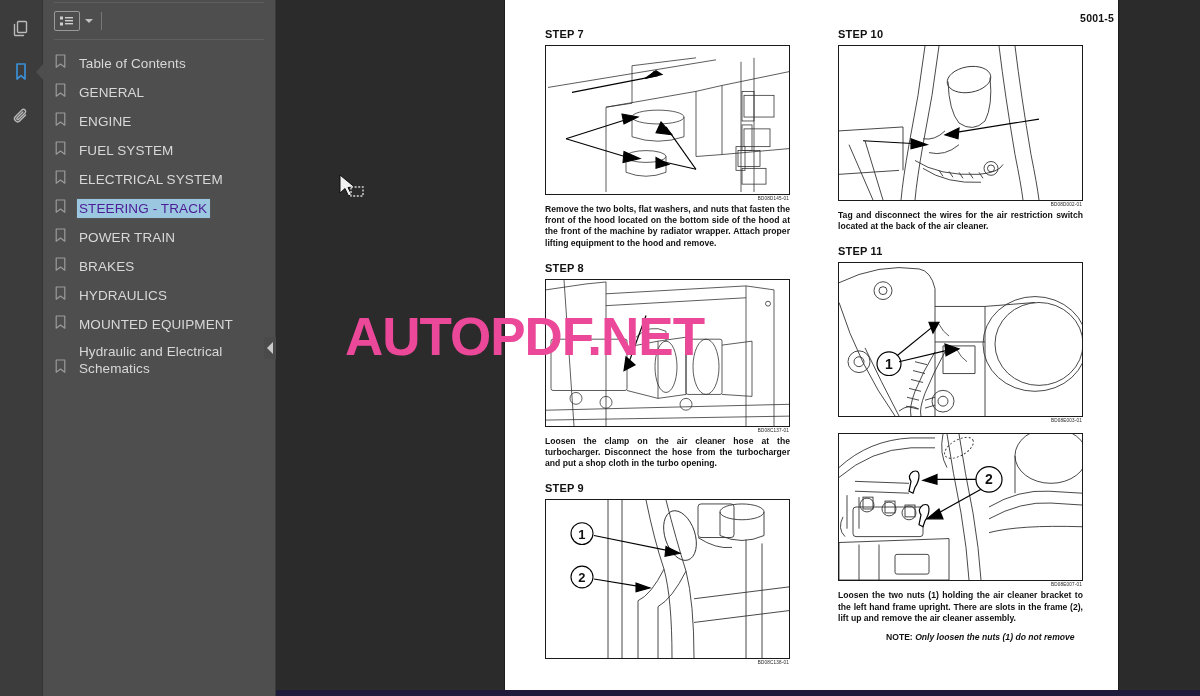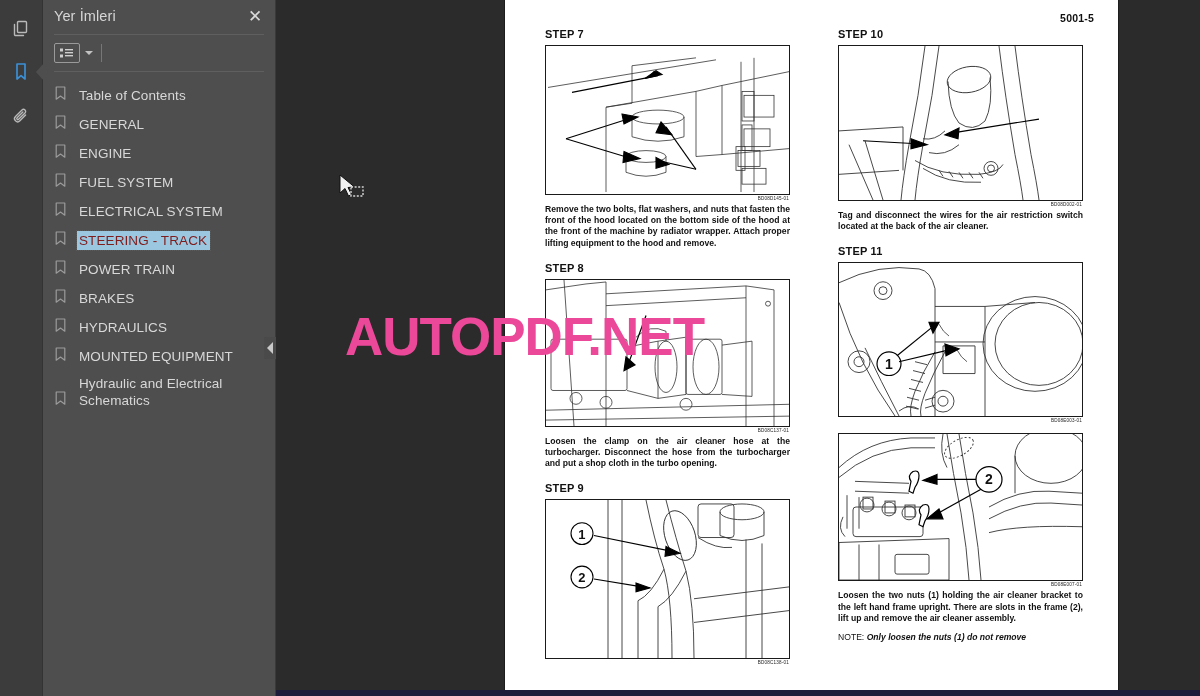--- a/index.html
+++ b/index.html
@@ -81,21 +81,21 @@
     padding: 4px 10px 4px 12px;
     min-height: 24px;
   }
   .bm-ico { flex: 0 0 22px; padding-top: 2px; }
   .bm-label {
     color: #d8d8d8; font-size: 13.5px; line-height: 17px;
     padding: 1px 3px 1px 2px;
     letter-spacing: .1px;
   }
   .bm-item.selected .bm-label {
-    background: #9bc7e0; color: #7f1d1d;
+    background: #9bc7e0; color: #4c1d95;
     outline: 1px dotted #5a5a5a;
   }
 
   .panel-collapse {
     position: absolute; right: -1px; top: 337px;
     width: 12px; height: 22px;
     background: #4a4a4a;
     display: flex; align-items: center; justify-content: center;
   }
   .panel-collapse i {
@@ -117,21 +117,21 @@
   }
 
   
   .page {
     position: absolute; left: 229px; top: -6px;
     width: 613px; height: 700px;
     background: #ffffff;
     box-shadow: 0 0 0 1px #1d1d1d;
   }
   .page-num {
-    position: absolute; right: 24px; top: 18px;
+    position: absolute; right: 4px; top: 18px;
     font-size: 10.5px; color: #111;
     font-family: "Liberation Sans", sans-serif; font-weight: 700;
     letter-spacing: .2px;
     padding-left: 17px;
   }
   .cols {
     position: absolute; left: 0; top: 34px;
     width: 613px; display: flex; gap: 48px; padding: 0 16px 0 40px;
   }
   .col { width: 245px; }
@@ -151,21 +151,21 @@
     letter-spacing: .2px; line-height: 8px; height: 8px;
     padding-right: 1px;
   }
   .cap {
     font-size: 8.6px; line-height: 11.2px; color: #111;
     text-align: justify; margin-top: 1px;
     font-family: "Liberation Sans", sans-serif;
     font-weight: 600;
   }
   .cap.note { margin-top: 8px; }
-  .cap.note b { font-weight: 400; }
+  .cap.note b { font-weight: 700; margin-left: 48px; }
   .cap.note i { font-style: italic; font-weight: 700; }
   .spacer-l { height: 13px; }
   .spacer-s { height: 8px; }
 
   
   .bottom-strip {
     position: absolute; left: 0; bottom: 0; width: 100%; height: 6px;
     background: #1e1b3a; z-index: 30;
   }
 
@@ -195,24 +195,20 @@
       </svg>
     </div>
     <div class="rail-btn">
       <svg width="20" height="20" viewBox="0 0 20 20" fill="none">
         <path d="M14.6 9.1 8.9 14.8a3.1 3.1 0 0 1-4.4-4.4l6.5-6.5a2.1 2.1 0 1 1 3 3l-6.4 6.4a1 1 0 0 1-1.5-1.5l5.8-5.8" stroke="#b9b9b9" stroke-width="1.4" stroke-linecap="round" stroke-linejoin="round"></path>
       </svg>
     </div>
   </div>
 
   <div class="bm-panel">
-    <div class="bm-header">
-      <span class="bm-title">Yer İmleri</span>
-      <span class="bm-close">✕</span>
-    </div>
     <div class="bm-sep"></div>
 
     <div class="bm-toolbar">
       <div class="tb-btn">
         <svg width="16" height="12" viewBox="0 0 16 12" fill="none">
           <rect x="1" y="1.5" width="3" height="3" fill="#cfcfcf"></rect>
           <rect x="1" y="7.5" width="3" height="3" fill="#cfcfcf"></rect>
           <rect x="6" y="2" width="8" height="1.4" fill="#cfcfcf"></rect>
           <rect x="6" y="5" width="8" height="1.4" fill="#cfcfcf"></rect>
           <rect x="6" y="8" width="8" height="1.4" fill="#cfcfcf"></rect>

